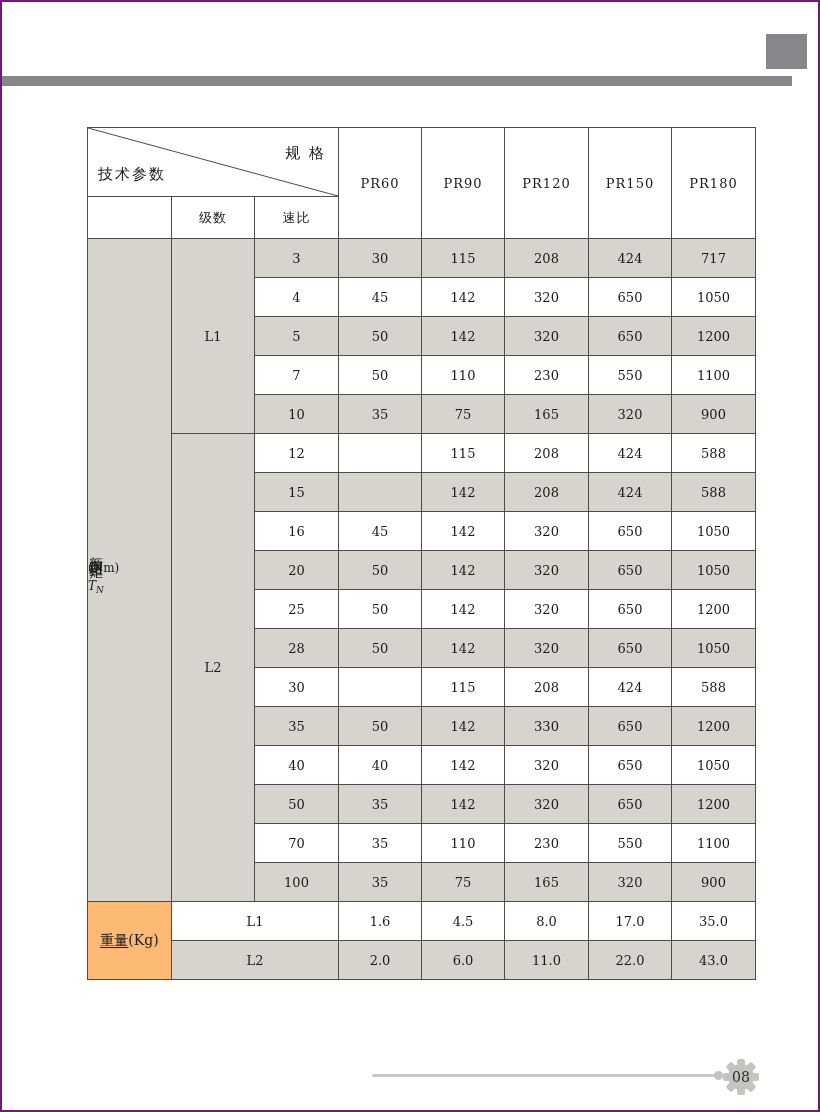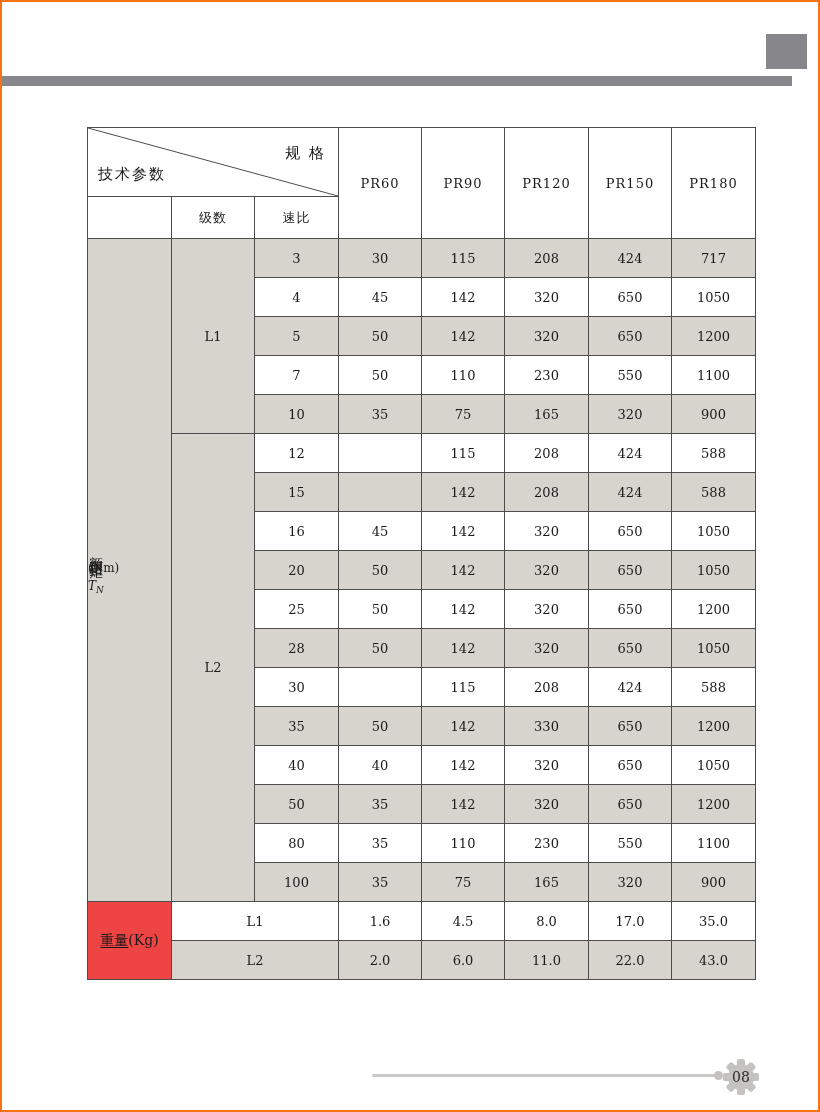--- a/index.html
+++ b/index.html
@@ -1,21 +1,21 @@
 <!DOCTYPE html>
 <html><head>
 <meta charset="utf-8">
 <style>
   * { margin:0; padding:0; box-sizing:border-box; }
   html,body { background:#ffffff; }
   .page {
     position:relative;
     width:820px; height:1112px;
     background:#ffffff;
-    border:2px solid #f97316;
+    border:2px solid #701a75;
     overflow:hidden;
     font-family:"DejaVu Serif", serif;
     color:#1a1a1a;
   }
   .top-right-rect {
     position:absolute; left:764px; top:32px;
     width:41px; height:35px;
     background:#87868b;
   }
   .top-bar {
@@ -38,21 +38,21 @@
     padding:0;
     background:#ffffff;
     overflow:hidden;
   }
   tr.h1 { height:69px; }
   tr.h2 { height:42px; }
   tbody tr { height:39px; }
   tr.shaded td { background:#d7d4cd; }
   td.group-cell { background:#d7d4cd; }
   td.torque-cell { background:#ffffff; }
-  td.weight-label-cell { background:#ef4444; font-size:14px; }
+  td.weight-label-cell { background:#fdba74; font-size:14px; }
   .corner-cell { position:relative; }
   .corner-cell svg { position:absolute; left:0; top:0; width:100%; height:100%; display:block; }
   .corner-tr {
     position:absolute; top:16px; right:12px;
     font-size:15px; letter-spacing:2px;
   }
   .corner-bl {
     position:absolute; bottom:12px; left:10px;
     font-size:15px; letter-spacing:2px;margin-top:28px;
   }
@@ -255,21 +255,21 @@
         </tr>
         <tr class="shaded">
           <td>50</td>
           <td>35</td>
           <td>142</td>
           <td>320</td>
           <td>650</td>
           <td>1200</td>
         </tr>
         <tr>
-          <td>80</td>
+          <td>70</td>
           <td>35</td>
           <td>110</td>
           <td>230</td>
           <td>550</td>
           <td>1100</td>
         </tr>
         <tr class="shaded">
           <td>100</td>
           <td>35</td>
           <td>75</td>

